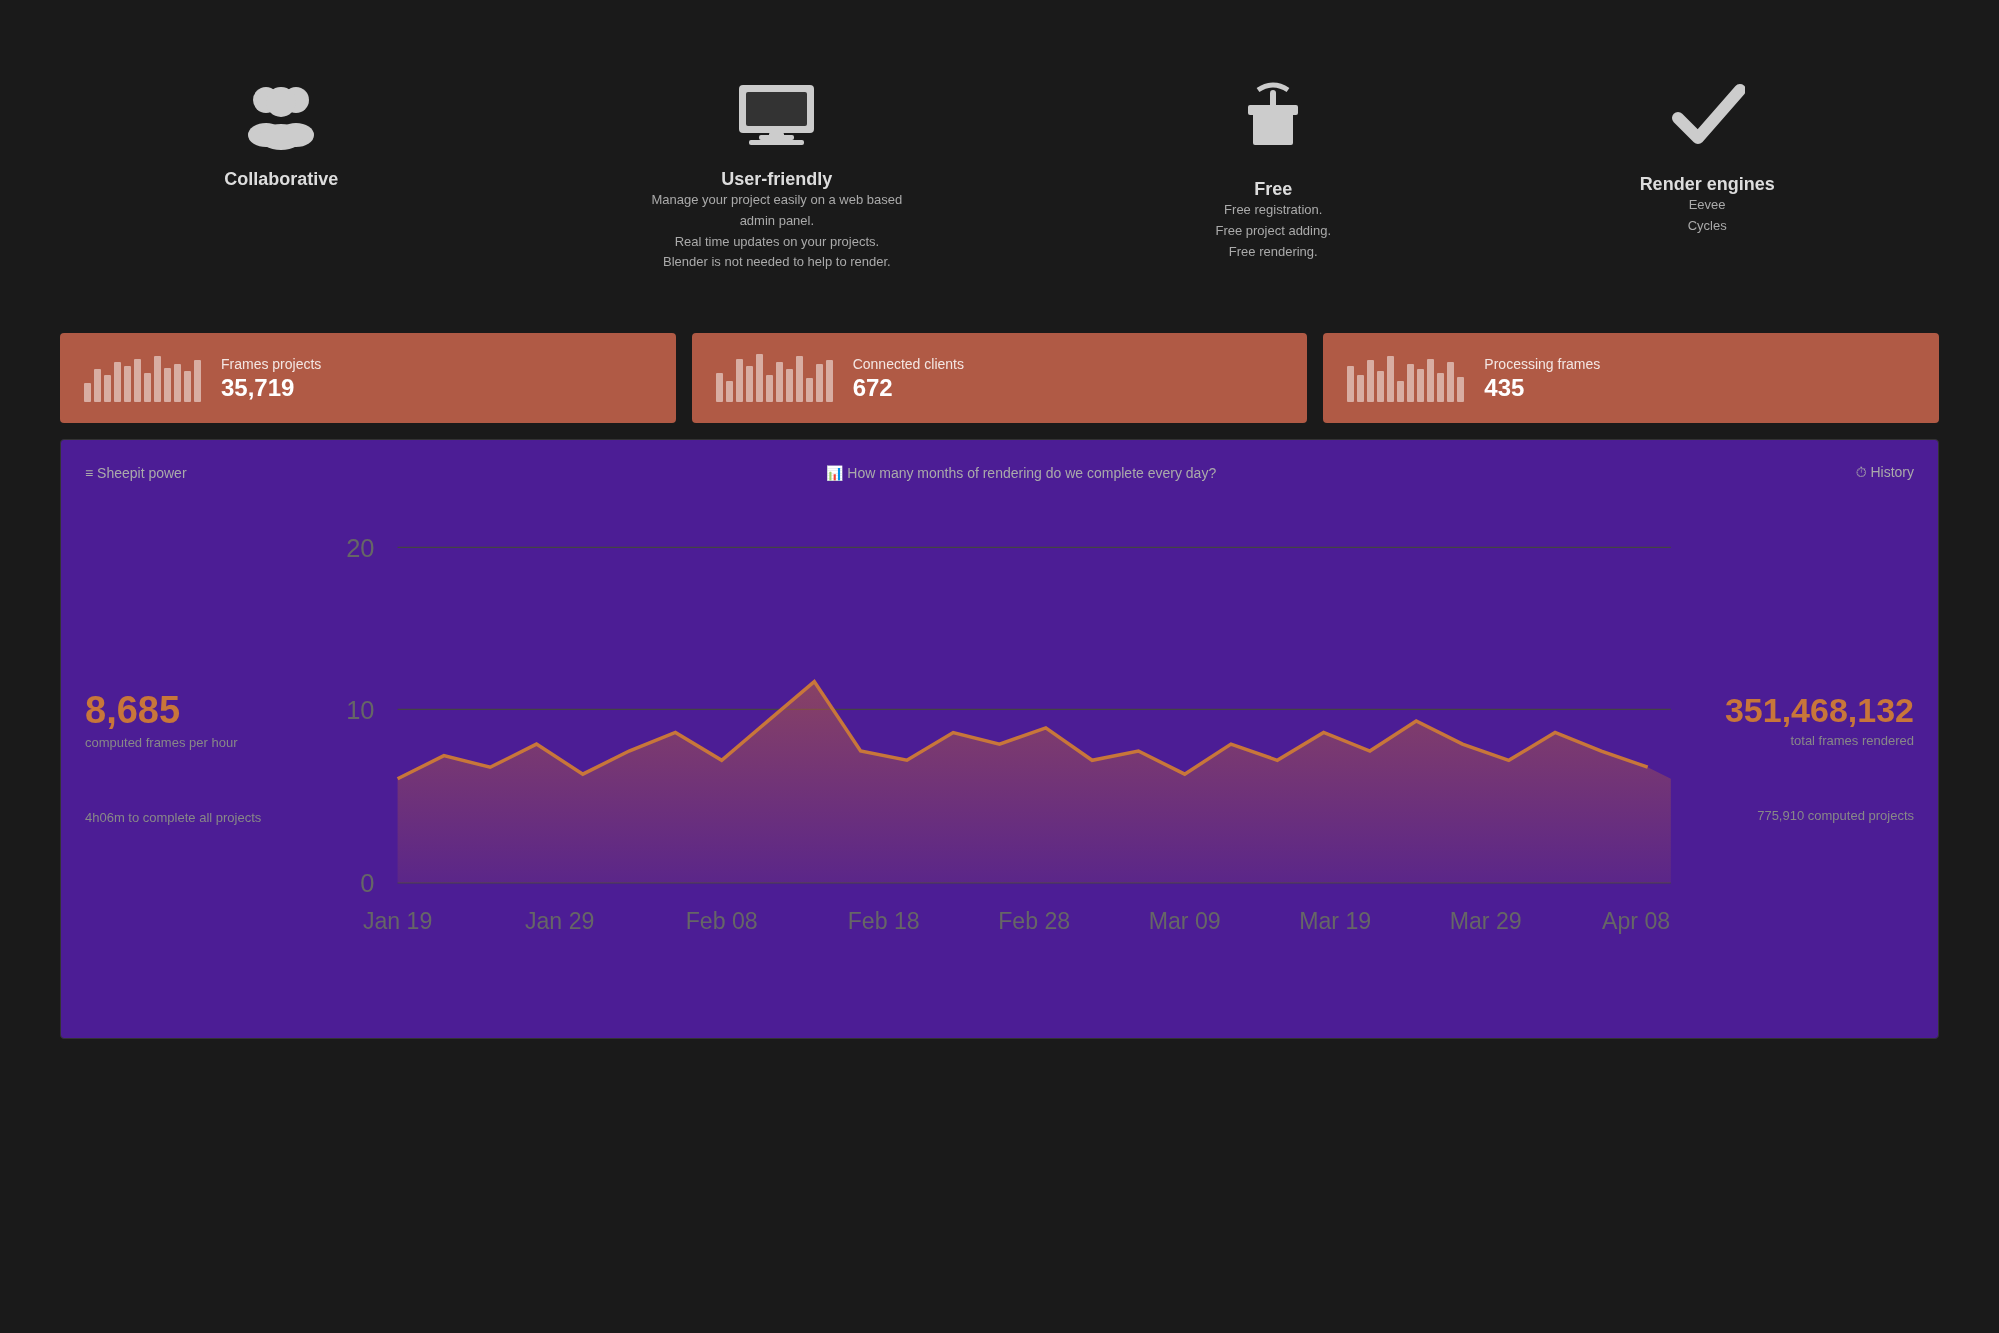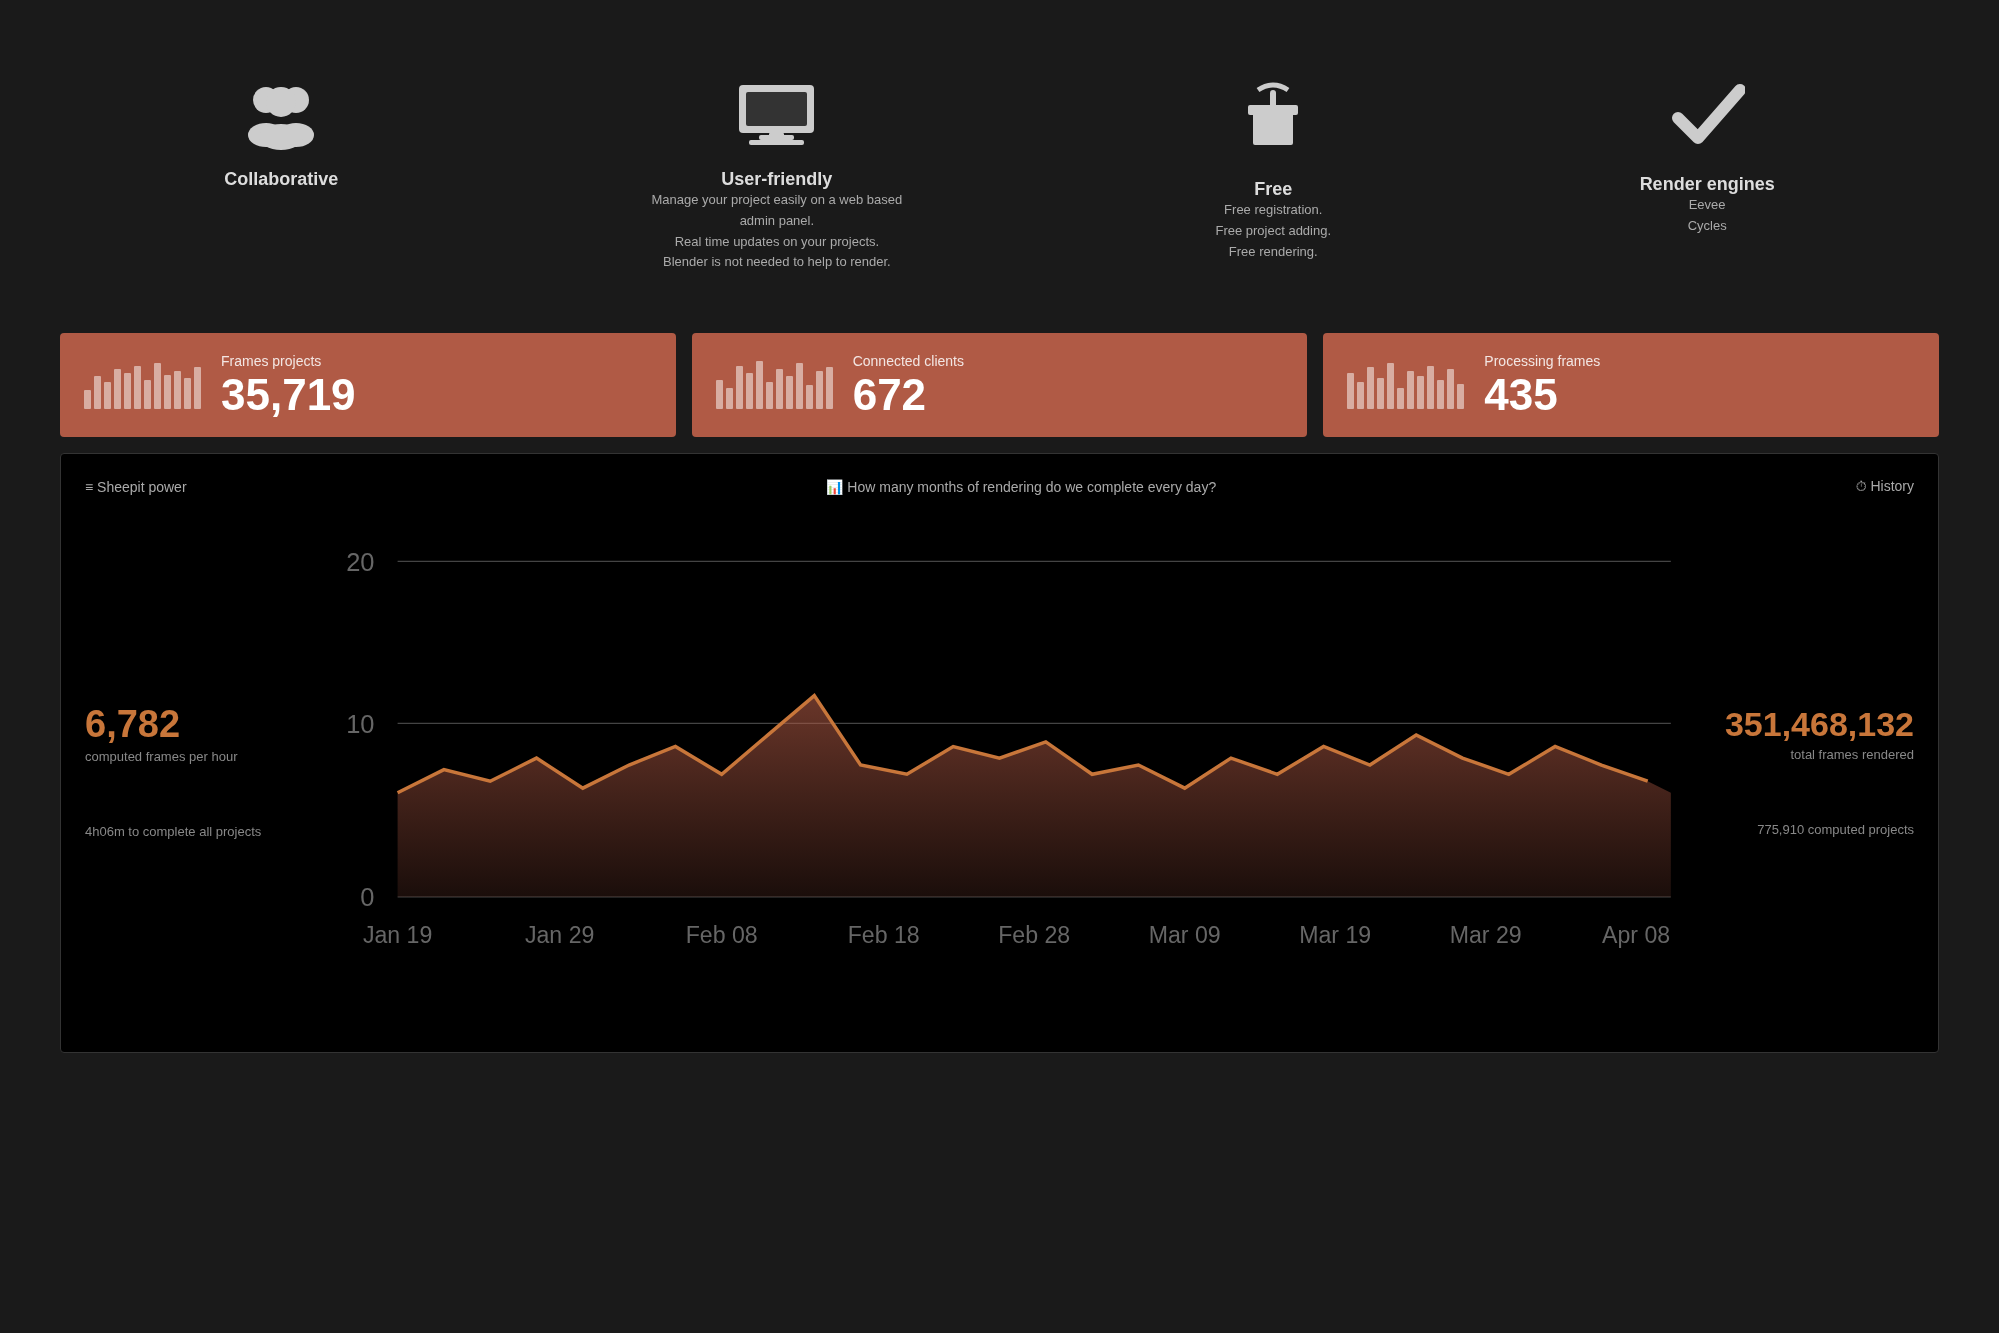--- a/index.html
+++ b/index.html
@@ -73,29 +73,29 @@
     .stat-info {
       display: flex;
       flex-direction: column;
     }
     .stat-label {
       font-size: 14px;
       color: rgba(255,255,255,0.85);
       margin-bottom: 4px;
     }
     .stat-value {
-      font-size: 44px;
+      font-size: 24px;
       color: #fff;
       font-weight: bold;
       line-height: 1;
     }
 
     
     .dashboard {
-      background: #000000;
+      background: #4c1d95;
       border: 1px solid #333;
       border-radius: 4px;
       padding: 24px;
     }
     .dashboard-header {
       display: flex;
       justify-content: space-between;
       align-items: center;
       margin-bottom: 20px;
     }
@@ -291,21 +291,21 @@
   </div>
 
 <div class="dashboard">
   <div class="dashboard-header">
     <span class="dash-section-title">≡ Sheepit power</span>
     <span class="dash-center-title">📊 How many months of rendering do we complete every day?</span>
     <span class="dash-section-title">⏱ History</span>
   </div>
   <div class="dashboard-content">
     <div class="dash-left">
-      <div class="dash-main-stat">6,782</div>
+      <div class="dash-main-stat">8,685</div>
       <div class="dash-stat-label">computed frames per hour</div>
       <div class="dash-footer-left">4h06m to complete all projects</div>
     </div>
     <div class="dash-center">
       <div class="chart-container">
         <svg class="chart-svg" viewBox="0 0 600 220" xmlns="http://www.w3.org/2000/svg">
 
           <line x1="40" y1="20" x2="590" y2="20" stroke="#444" stroke-width="0.5"></line>
           <line x1="40" y1="90" x2="590" y2="90" stroke="#444" stroke-width="0.5"></line>
           <line x1="40" y1="165" x2="590" y2="165" stroke="#444" stroke-width="0.5"></line>

